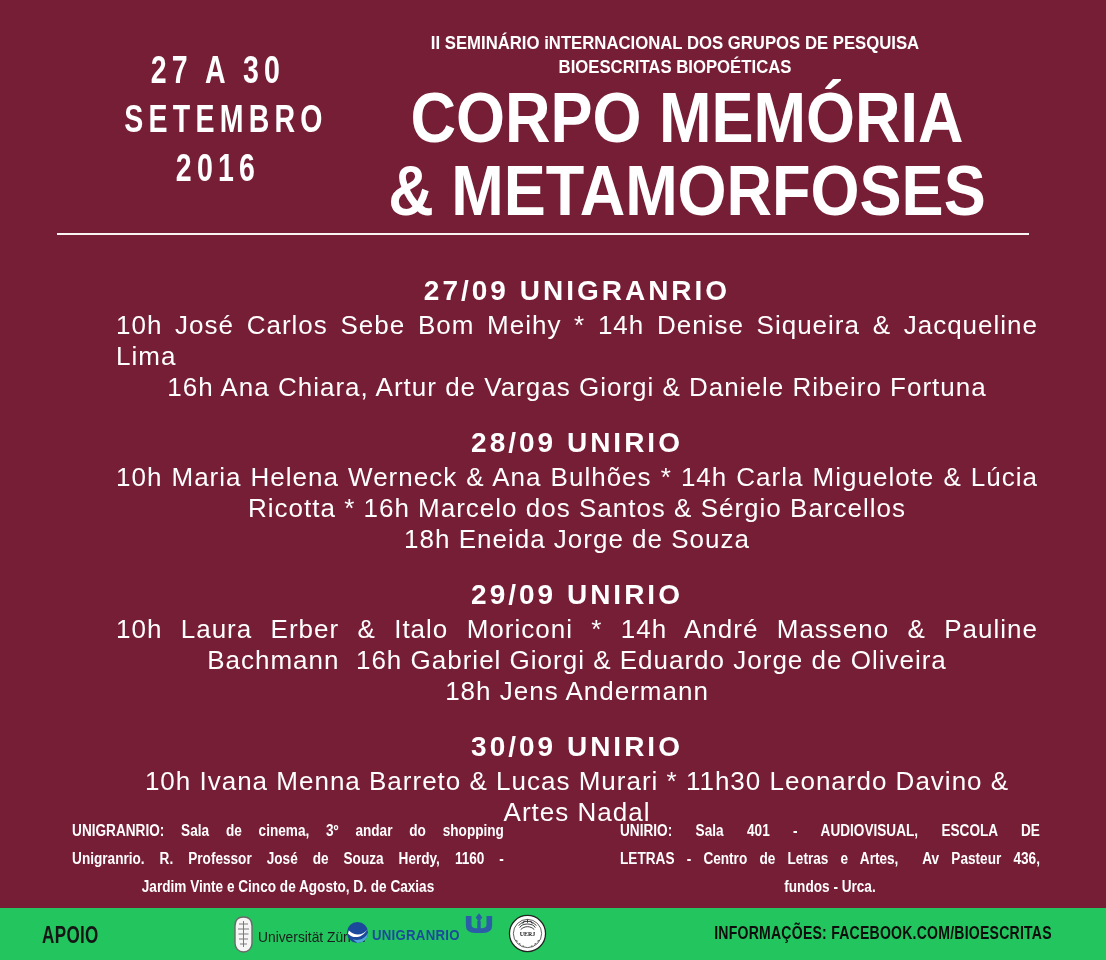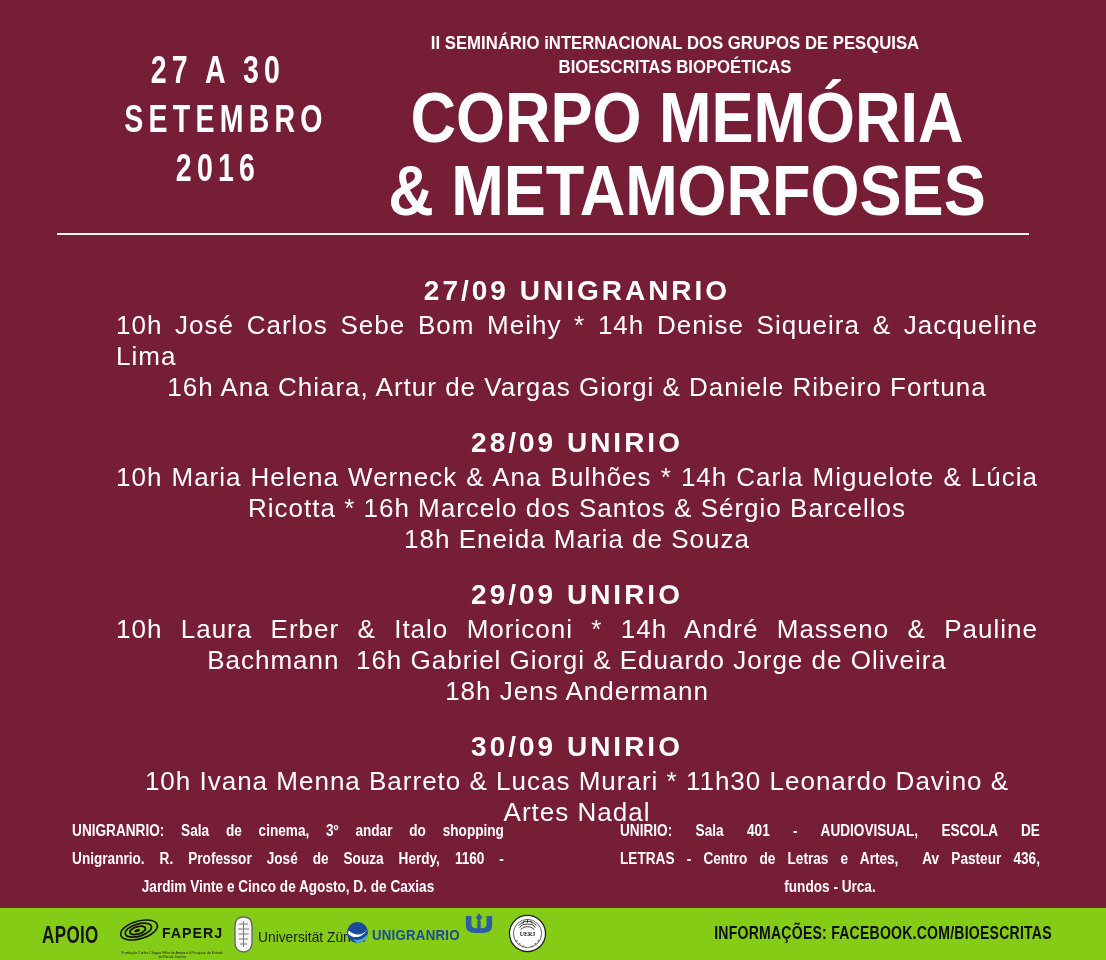--- a/index.html
+++ b/index.html
@@ -31,21 +31,21 @@
   .day-heading{font-size:28px;font-weight:bold;letter-spacing:3px;line-height:33px;margin-bottom:3px;}
   .day-line{font-size:26px;font-weight:400;letter-spacing:1px;line-height:31px;}
   .day-line.just{text-align:justify;text-align-last:justify;}
   
   .venue{position:absolute;top:817px;font-weight:bold;font-size:16px;line-height:28px;}
   .venue-left{left:34px;width:508px;transform:scaleX(0.85);transform-origin:50% 50%;}
   .venue-right{left:583px;width:494px;transform:scaleX(0.85);transform-origin:50% 50%;}
   .venue-line{text-align:justify;text-align-last:justify;}
   .venue-line.last{text-align:center;text-align-last:center;}
   
-  .footer{position:absolute;left:0;top:908px;width:1106px;height:52px;background:#84cc16;color:#111;}
+  .footer{position:absolute;left:0;top:908px;width:1106px;height:52px;background:#22c55e;color:#111;}
   .footer *{box-sizing:border-box;}
   .apoio{
     position:absolute;left:42px;top:14px;font-size:23px;font-weight:bold;color:#151515;
     transform:scaleX(0.74);transform-origin:0 50%;letter-spacing:0.5px;white-space:nowrap;
   }
   .logo{position:absolute;display:flex;align-items:center;}
   .logo-faperj{left:118px;top:6px;flex-direction:column;}
   .faperj-row{display:flex;align-items:center;}
   .faperj-label{font-size:15px;font-weight:bold;color:#111;letter-spacing:1px;margin-left:2px;transform:scaleX(0.95);transform-origin:0 50%;}
   .faperj-sub{font-size:3.5px;line-height:4px;color:#222;text-align:center;width:105px;margin-top:1px;}
@@ -89,21 +89,21 @@
     <div class="day">
       <div class="day-heading">27/09 UNIGRANRIO</div>
       <div class="day-line just">10h José Carlos Sebe Bom Meihy * 14h Denise Siqueira &amp; Jacqueline Lima</div>
       <div class="day-line">16h Ana Chiara, Artur de Vargas Giorgi &amp; Daniele Ribeiro Fortuna</div>
     </div>
 
     <div class="day">
       <div class="day-heading">28/09 UNIRIO</div>
       <div class="day-line just">10h Maria Helena Werneck &amp; Ana Bulhões * 14h Carla Miguelote &amp; Lúcia</div>
       <div class="day-line">Ricotta * 16h Marcelo dos Santos &amp; Sérgio Barcellos</div>
-      <div class="day-line">18h Eneida Maria de Souza</div>
+      <div class="day-line">18h Eneida Jorge de Souza</div>
     </div>
 
     <div class="day">
       <div class="day-heading">29/09 UNIRIO</div>
       <div class="day-line just">10h Laura Erber &amp; Italo Moriconi * 14h André Masseno &amp; Pauline</div>
       <div class="day-line">Bachmann&nbsp; 16h Gabriel Giorgi &amp; Eduardo Jorge de Oliveira</div>
       <div class="day-line">18h Jens Andermann</div>
     </div>
 
     <div class="day">
@@ -123,36 +123,20 @@
   <div class="venue venue-right">
     <div class="venue-line">UNIRIO: Sala 401 - AUDIOVISUAL, ESCOLA DE</div>
     <div class="venue-line">LETRAS - Centro de Letras e Artes,&nbsp; Av Pasteur 436,</div>
     <div class="venue-line last">fundos - Urca.</div>
   </div>
 
   <div class="footer">
 
     <div class="apoio">APOIO</div>
 
-    <div class="logo logo-faperj">
-      <div class="faperj-row">
-        <span>
-          <svg width="42" height="32" viewBox="0 0 62 46">
-            <g fill="none" stroke="#111" transform="rotate(-16 31 23)">
-              <ellipse cx="31" cy="23" rx="28" ry="13" stroke-width="2.4"></ellipse>
-              <ellipse cx="30" cy="23" rx="20" ry="9" stroke-width="2.6"></ellipse>
-              <ellipse cx="29" cy="23" rx="12" ry="5.5" stroke-width="2.8"></ellipse>
-              <ellipse cx="28" cy="23" rx="4.5" ry="2.2" fill="#111" stroke="none"></ellipse>
-            </g>
-          </svg>
-        </span>
-        <span class="faperj-label">FAPERJ</span>
-      </div>
-      <div class="faperj-sub">Fundação Carlos Chagas Filho de Amparo à Pesquisa do Estado do Rio de Janeiro</div>
-    </div>
 
     <div class="logo logo-uzh">
       <span>
         <svg width="21" height="37" viewBox="0 0 21 37">
           <path d="M10.5 1 C16 1 19 4 19 10 L19 27 C19 32 15.5 36 10.5 36 C5.5 36 2 32 2 27 L2 10 C2 4 5 1 10.5 1 Z" fill="#f6f6f6" stroke="#6a6a6a" stroke-width="1.4"></path>
           <path d="M6 8 L15 8 M5 13 L16 13 M5.5 18 L15.5 18 M6 23 L15 23 M7 28 L14 28" stroke="#7a7a7a" stroke-width="1"></path>
           <path d="M10.5 5 L10.5 31" stroke="#7a7a7a" stroke-width="1"></path>
         </svg>
       </span>
       <span class="uzh-label">Universität Zürich</span>

